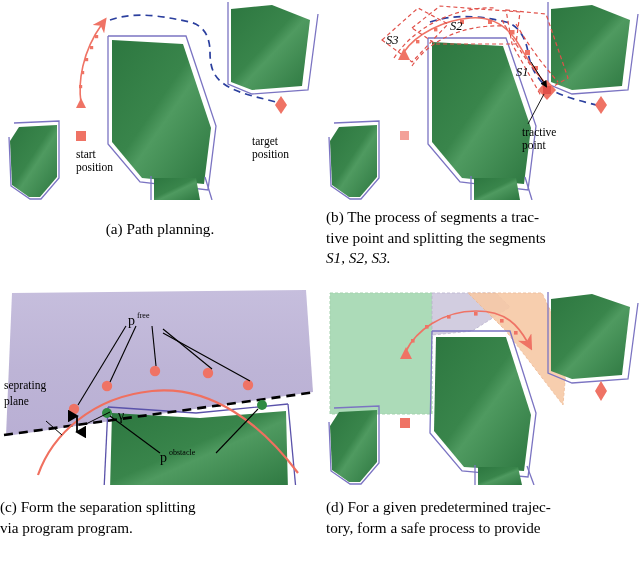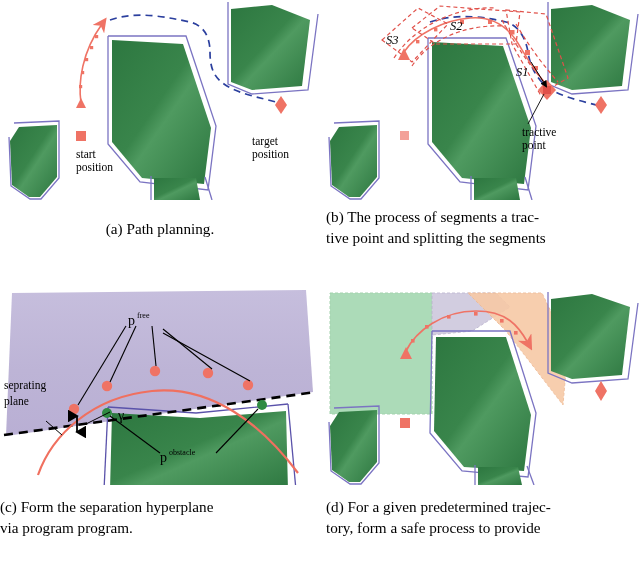--- a/index.html
+++ b/index.html
@@ -279,24 +279,25 @@
     </svg>
   </div>
 
   <div class="caption cap-center" id="caption-a">
     <div>(a) Path planning.</div>
   </div>
 
   <div class="caption" id="caption-b">
     <div>(b) The process of segments a trac-</div>
     <div>tive point and splitting the segments</div>
+    <div class="it">S1, S2, S3.</div>
   </div>
 
   <div class="caption" id="caption-c">
-    <div>(c) Form the separation hyperplane</div>
+    <div>(c) Form the separation splitting</div>
     <div>via program program.</div>
   </div>
 
   <div class="caption" id="caption-d">
     <div>(d) For a given predetermined trajec-</div>
     <div>tory, form a safe process to provide</div>
   </div>
 
 </div>
 

